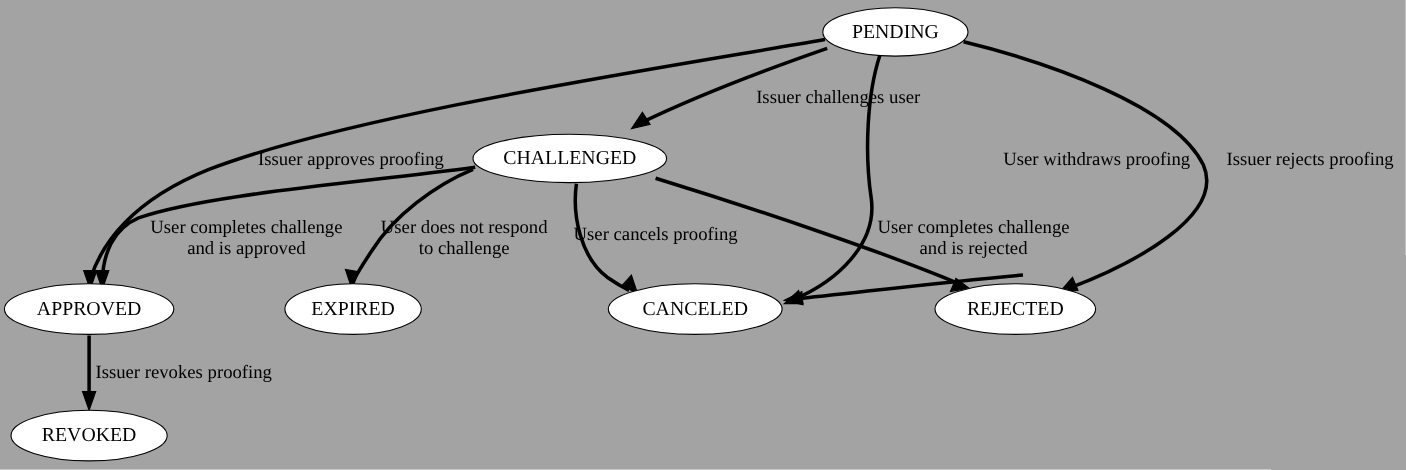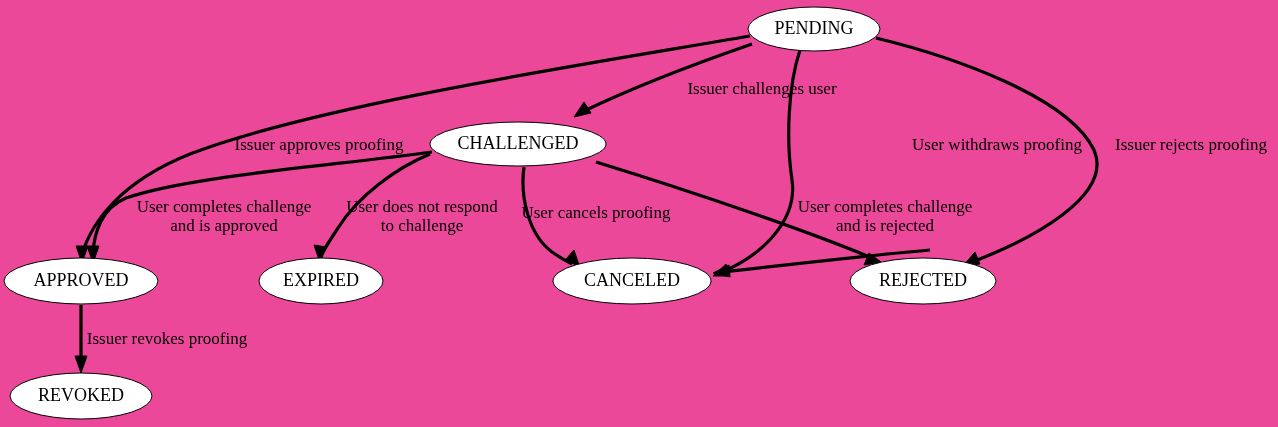--- a/index.html
+++ b/index.html
@@ -4,21 +4,21 @@
 <style>
   html, body {
     margin: 0;
     padding: 0;
     background: #ffffff;
   }
   #diagram-root {
     position: relative;
     width: 1278px;
     height: 427px;
-    background: #ec4899;
+    background: #a3a3a3;
     overflow: hidden;
     font-family: "Liberation Serif", "DejaVu Serif", serif;
   }
   svg.graph {
     display: block;
     width: 1278px;
     height: 427px;
   }
   .node-ellipse {
     fill: #ffffff;

